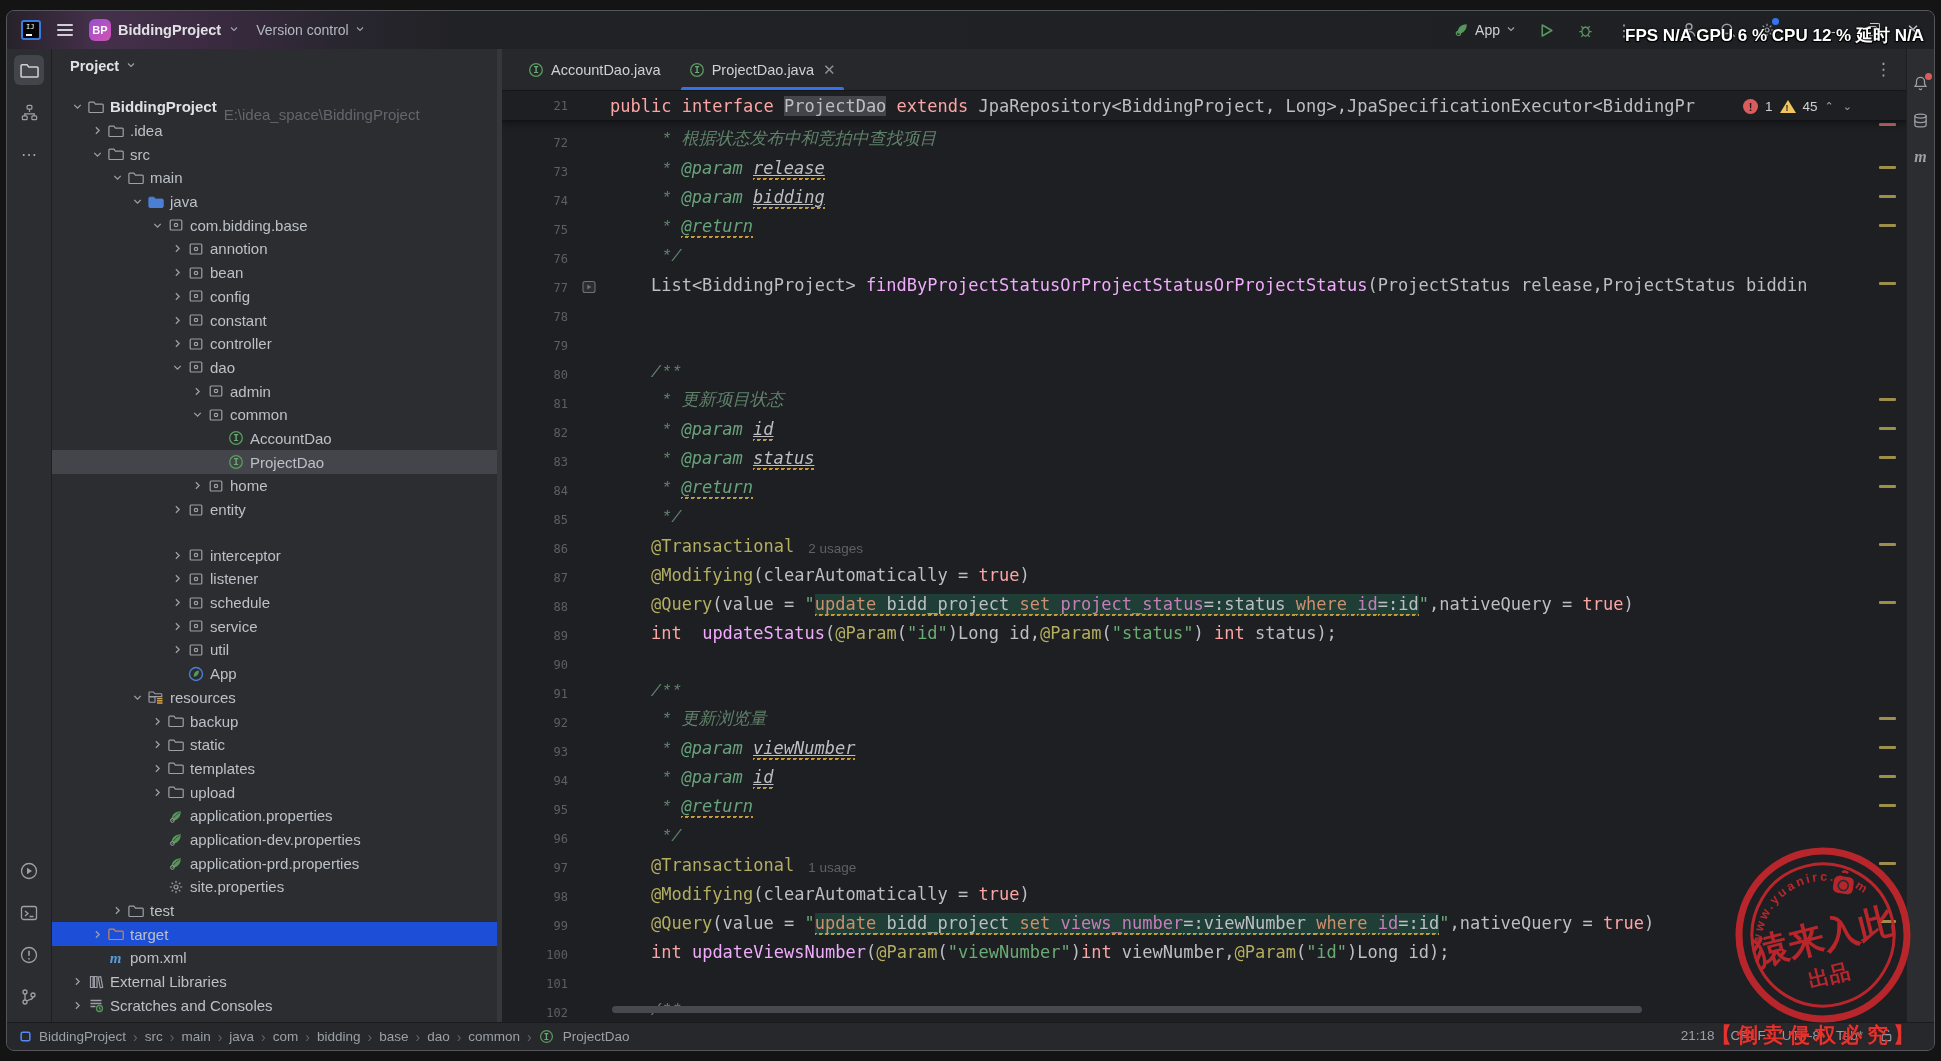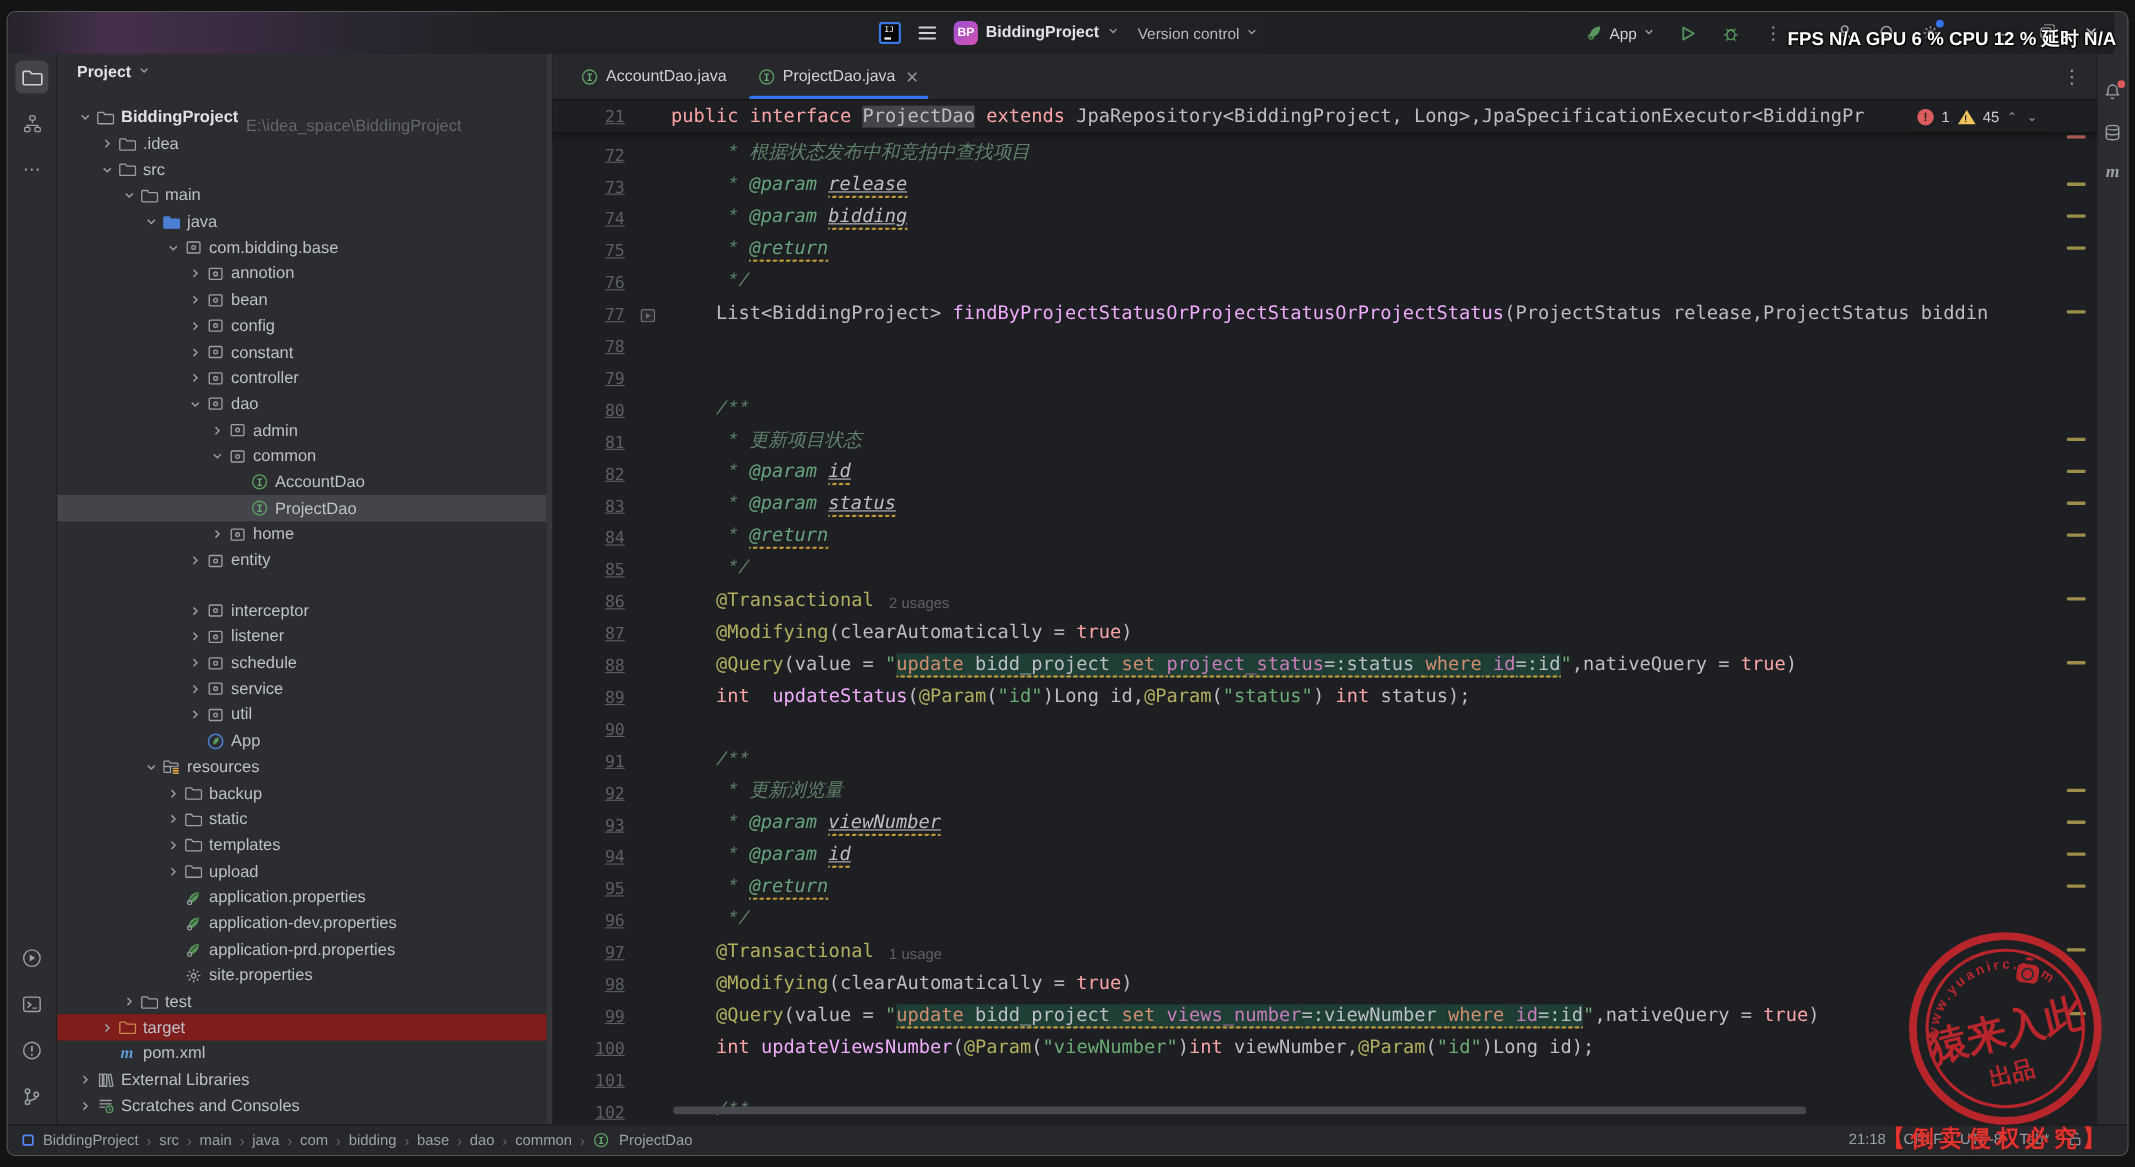--- a/index.html
+++ b/index.html
@@ -1,23 +1,23 @@
 <!DOCTYPE html>
 <html><head>
 <meta charset="utf-8">
 <style>
   * { margin:0; padding:0; box-sizing:border-box; }
   html,body { width:1941px; height:1061px; overflow:hidden; background:#141414; font-family:"Liberation Sans",sans-serif; }
   .window { position:absolute; top:10px; left:6px; right:6px; bottom:10px; background:#2b2d30;
             border:1px solid #55565a; border-radius:8px; overflow:hidden; }
 
   
-  .titlebar { position:absolute; top:0; left:0; right:12px; height:38px;
+  .titlebar { position:absolute; top:0; left:0; right:0; height:38px;
     background:linear-gradient(90deg,#26222a 0px,#45304b 90px,#3a2a40 210px,#292630 330px,#212226 450px,#1f2023 100%);
-    display:flex; align-items:center;justify-content:center; }
+    display:flex; align-items:center; }
   .tb-left { display:flex; align-items:center; gap:16px; padding-left:14px; }
   .ide-logo { width:20px; height:20px; background:#050505; border:2px solid #3c78e0; border-radius:3px; position:relative; }
   .ide-logo i { position:absolute; left:3px; top:2px; font-style:normal; color:#fff; font-size:7px; font-family:"DejaVu Sans Mono",monospace; line-height:7px; }
   .ide-logo b { position:absolute; left:3px; bottom:2px; width:6px; height:2px; background:#fff; }
   .hamburger { display:flex; flex-direction:column; gap:3px; cursor:pointer; }
   .hamburger span { width:16px; height:2px; background:#ced0d6; border-radius:1px; }
   .proj-chip { display:flex; align-items:center; gap:7px; cursor:pointer; }
   .bp-badge { width:22px; height:22px; border-radius:6px; background:linear-gradient(135deg,#9a4fd0,#d353b5);
               color:#fff; font-size:11px; font-weight:bold; display:flex; align-items:center; justify-content:center; }
   .tb-name { color:#dfe1e5; font-weight:600; font-size:14.5px; }
@@ -42,42 +42,42 @@
      display:flex; flex-direction:column; align-items:center; padding:6px 0 10px 0; gap:12px; }
   .ab-ico { width:30px; height:30px; border-radius:6px; display:flex; align-items:center; justify-content:center; cursor:pointer; }
   .ab-ico.active { background:#43454a; }
   .ab-spacer { margin-top:auto; }
 
   .project-panel { position:absolute; left:45px; top:0; bottom:0; width:445px; background:#2b2d30; overflow:hidden; }
   .panel-header { height:34px; display:flex; align-items:center; gap:6px; padding-left:18px; color:#dfe1e5; font-size:14.5px; font-weight:600; }
   .tree { margin-top:12px; }
   .tree-row { height:23.7px; display:flex; align-items:center; font-size:15px; color:#bcc0c7; cursor:pointer; white-space:nowrap; }
   .tree-row.selected { background:#43454a; }
-  .tree-row.excluded { background:#7f1d1d;text-align:right; }
+  .tree-row.excluded { background:#1d4ed8;text-align:right; }
   .chev { width:18px; flex:none; display:flex; align-items:center; justify-content:center; }
   .t-ico { width:19px; flex:none; display:flex; align-items:center; justify-content:center; margin-right:5px; }
   .t-ico svg { width:16px; height:16px; }
   .tree-label.bold { font-weight:600; color:#dfe1e5; }
   .tree-path { color:#63666d; margin-left:7px;margin-top:16px; }
 
   .splitter { position:absolute; left:490px; top:0; bottom:0; width:5px; background:#35373b; }
 
   
   .editor { position:absolute; left:495px; top:0; bottom:0; right:28px; background:#1e1f22; overflow:hidden; }
   .tabbar { position:absolute; top:0; left:0; right:0; height:42px; background:#26282c; border-bottom:1px solid #17181a;
             display:flex; align-items:stretch; padding-left:12px; }
   .tab { display:flex; align-items:center; gap:7px; padding:0 14px; color:#ced0d6; font-size:14.5px; position:relative; cursor:pointer; }
   .tab .close { color:#8e9297; font-size:15px; margin-left:2px; cursor:pointer; }
   .tab.active:after { content:""; position:absolute; left:6px; right:6px; bottom:0; height:3px; background:#3574f0; border-radius:2px 2px 0 0; }
   .tab-kebab { margin-left:auto; margin-right:14px; align-self:center; color:#9da0a8; font-size:17px; cursor:pointer; }
 
   .codefont { font-family:"DejaVu Sans Mono",monospace; font-size:17px; }
   .sticky { position:absolute; top:42px; left:0; right:0; height:30px; background:#1e1f22; display:flex; align-items:center;
             border-bottom:1px solid #121315; box-shadow:0 3px 6px rgba(0,0,0,.35); z-index:5; white-space:pre; }
-  .lnum { width:66px; flex:none; text-align:right; color:#5c6064; font-family:"DejaVu Sans Mono",monospace; font-size:15px;text-decoration:underline; }
+  .lnum { width:66px; flex:none; text-align:right; color:#5c6064; font-family:"DejaVu Sans Mono",monospace; font-size:12px; }
   .gslot { width:42px; flex:none; display:flex; align-items:center; justify-content:center; }
   .code-lines { position:absolute; top:72px; left:0; right:36px; bottom:0; overflow:hidden; }
   .code-line { height:29px; display:flex; align-items:flex-end; white-space:pre; cursor:text; }
 
   .t-kw { color:#fca5a5; } .t-pl { color:#bcbec4; } .t-mth { color:#f0abfc; } .t-ann { color:#b3ae60; }
   .t-str { color:#6aab73; } .t-doc { color:#5f826b; font-style:italic;font-family:Liberation Mono, monospace; } .t-tag { color:#67a37c; font-style:italic; }
   .t-prm { color:#bcbec4; font-style:italic; text-decoration:underline; }
   .t-sel { background-color:#43454a; color:#bcbec4; }
   .t-sqlk { color:#cf8e6d; } .t-sqli { color:#bcbec4; } .t-sqlc { color:#c77dbb; }
   .sql { background-color:#1f3e36; }

